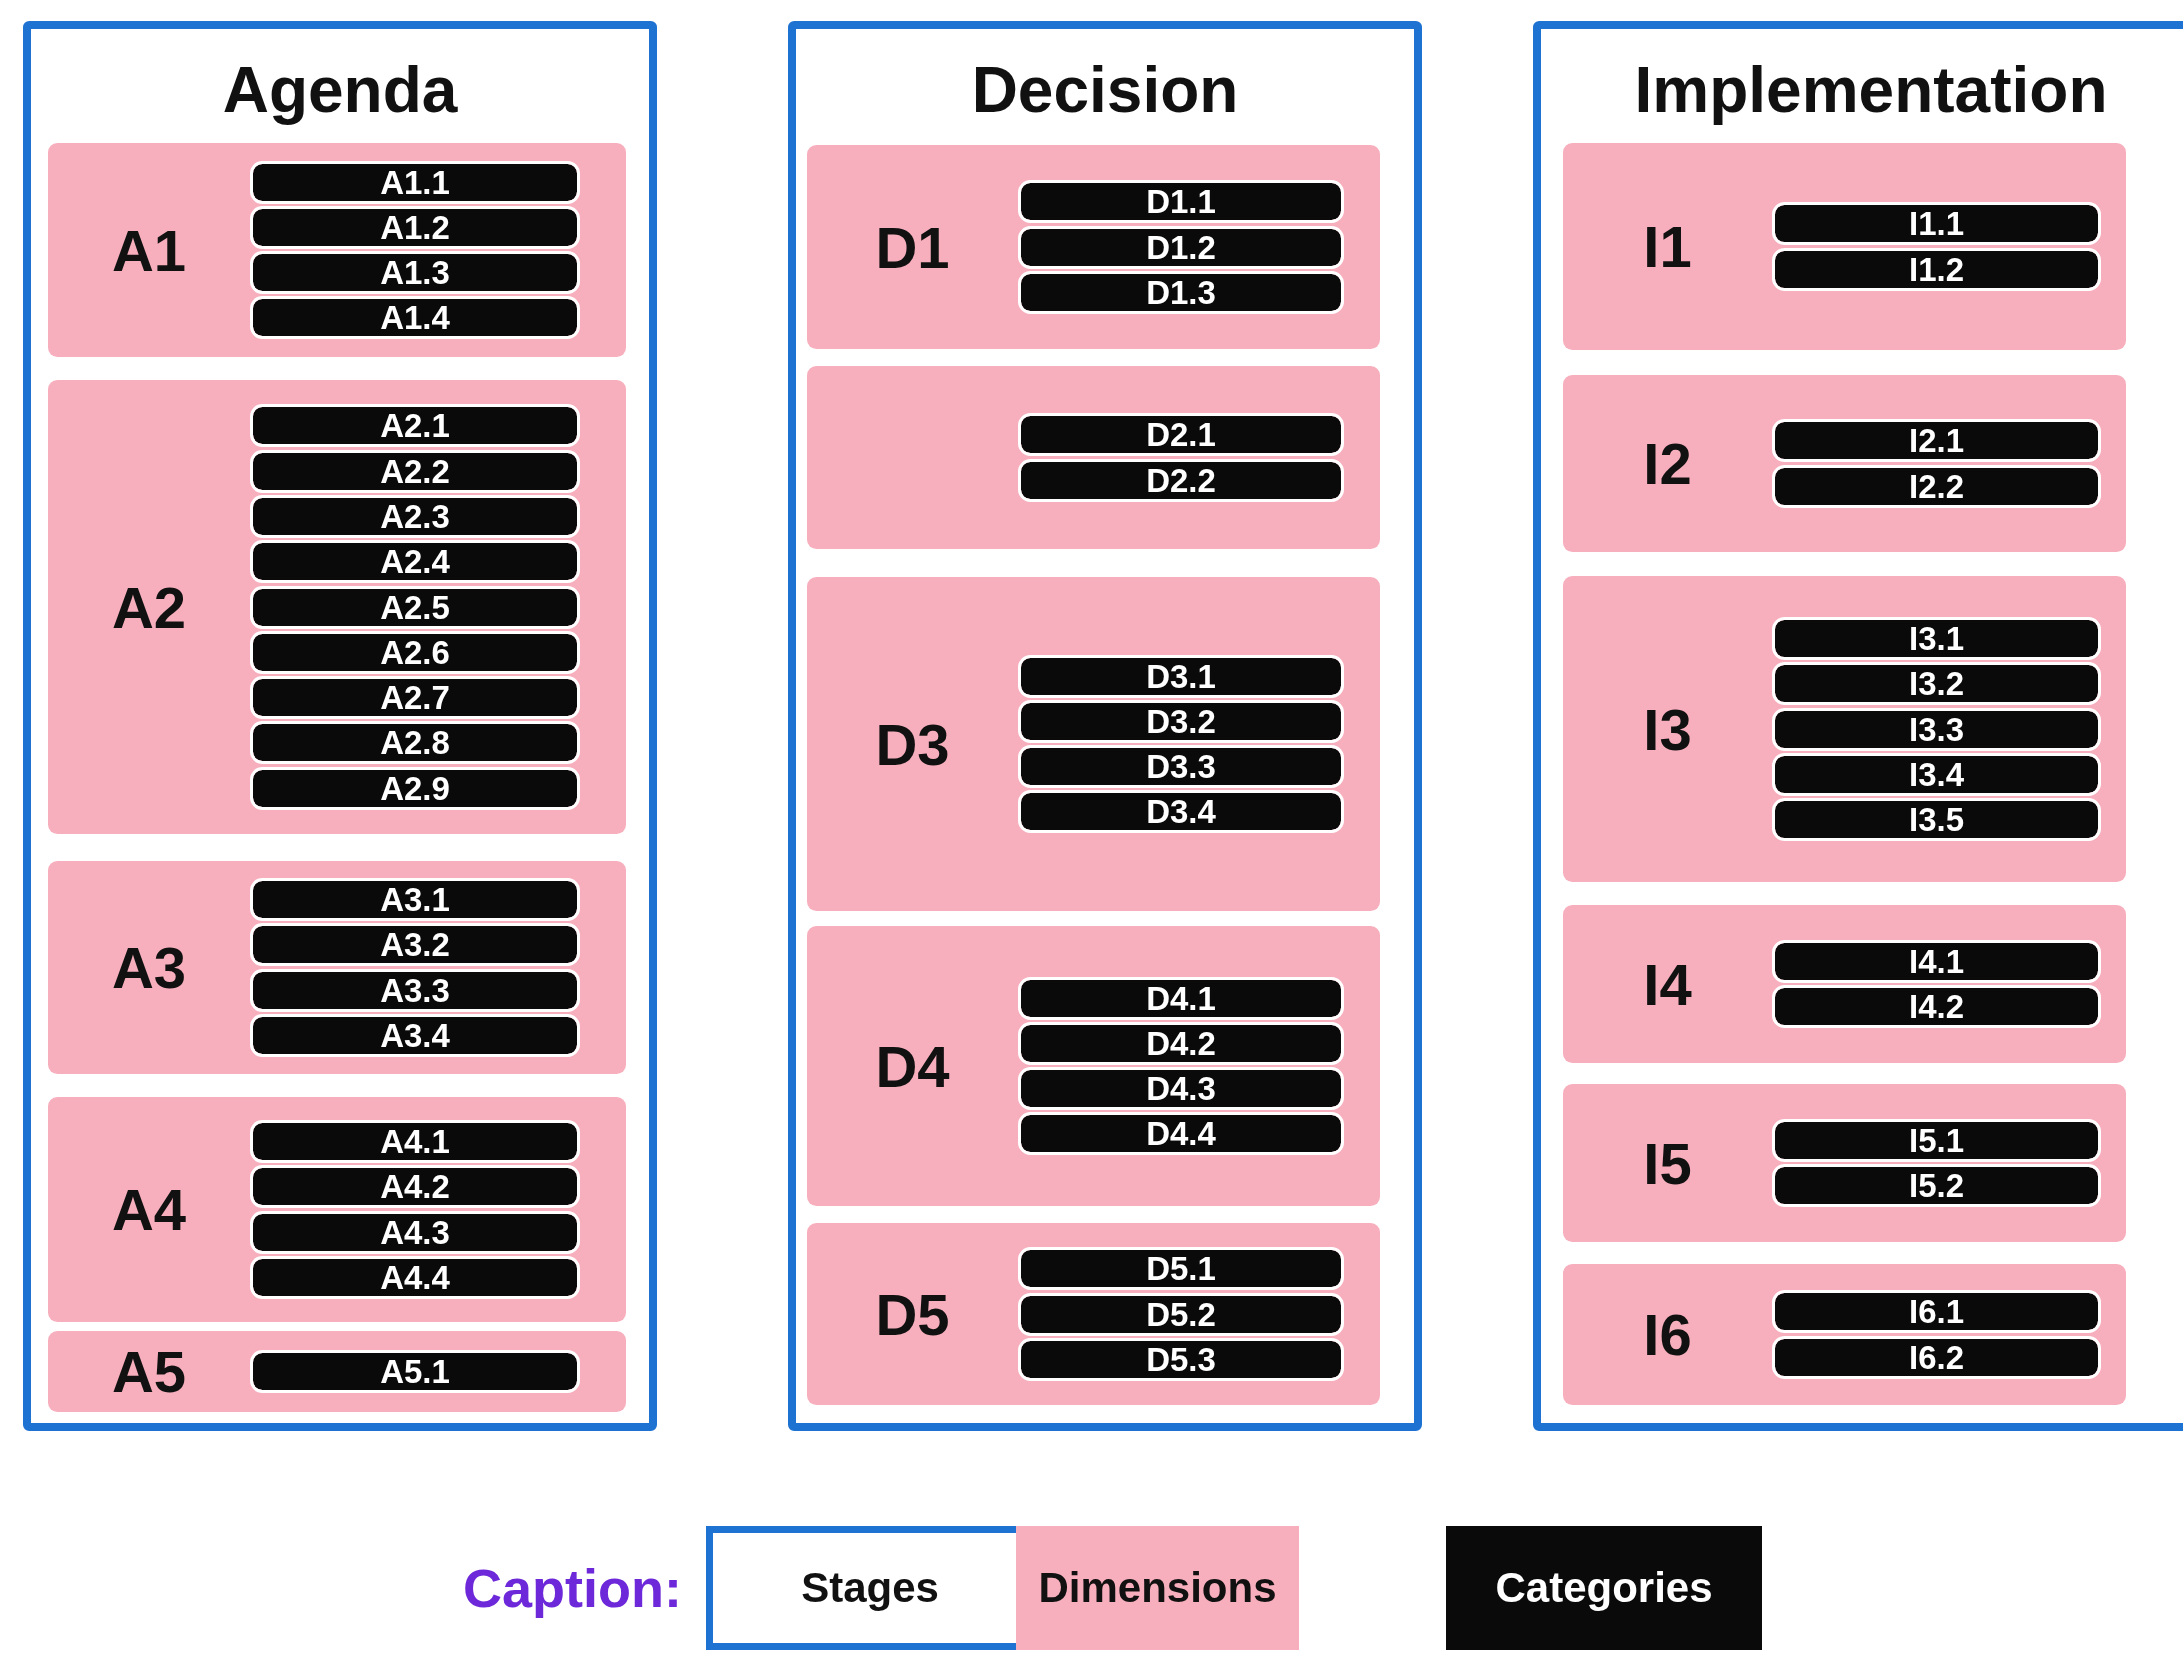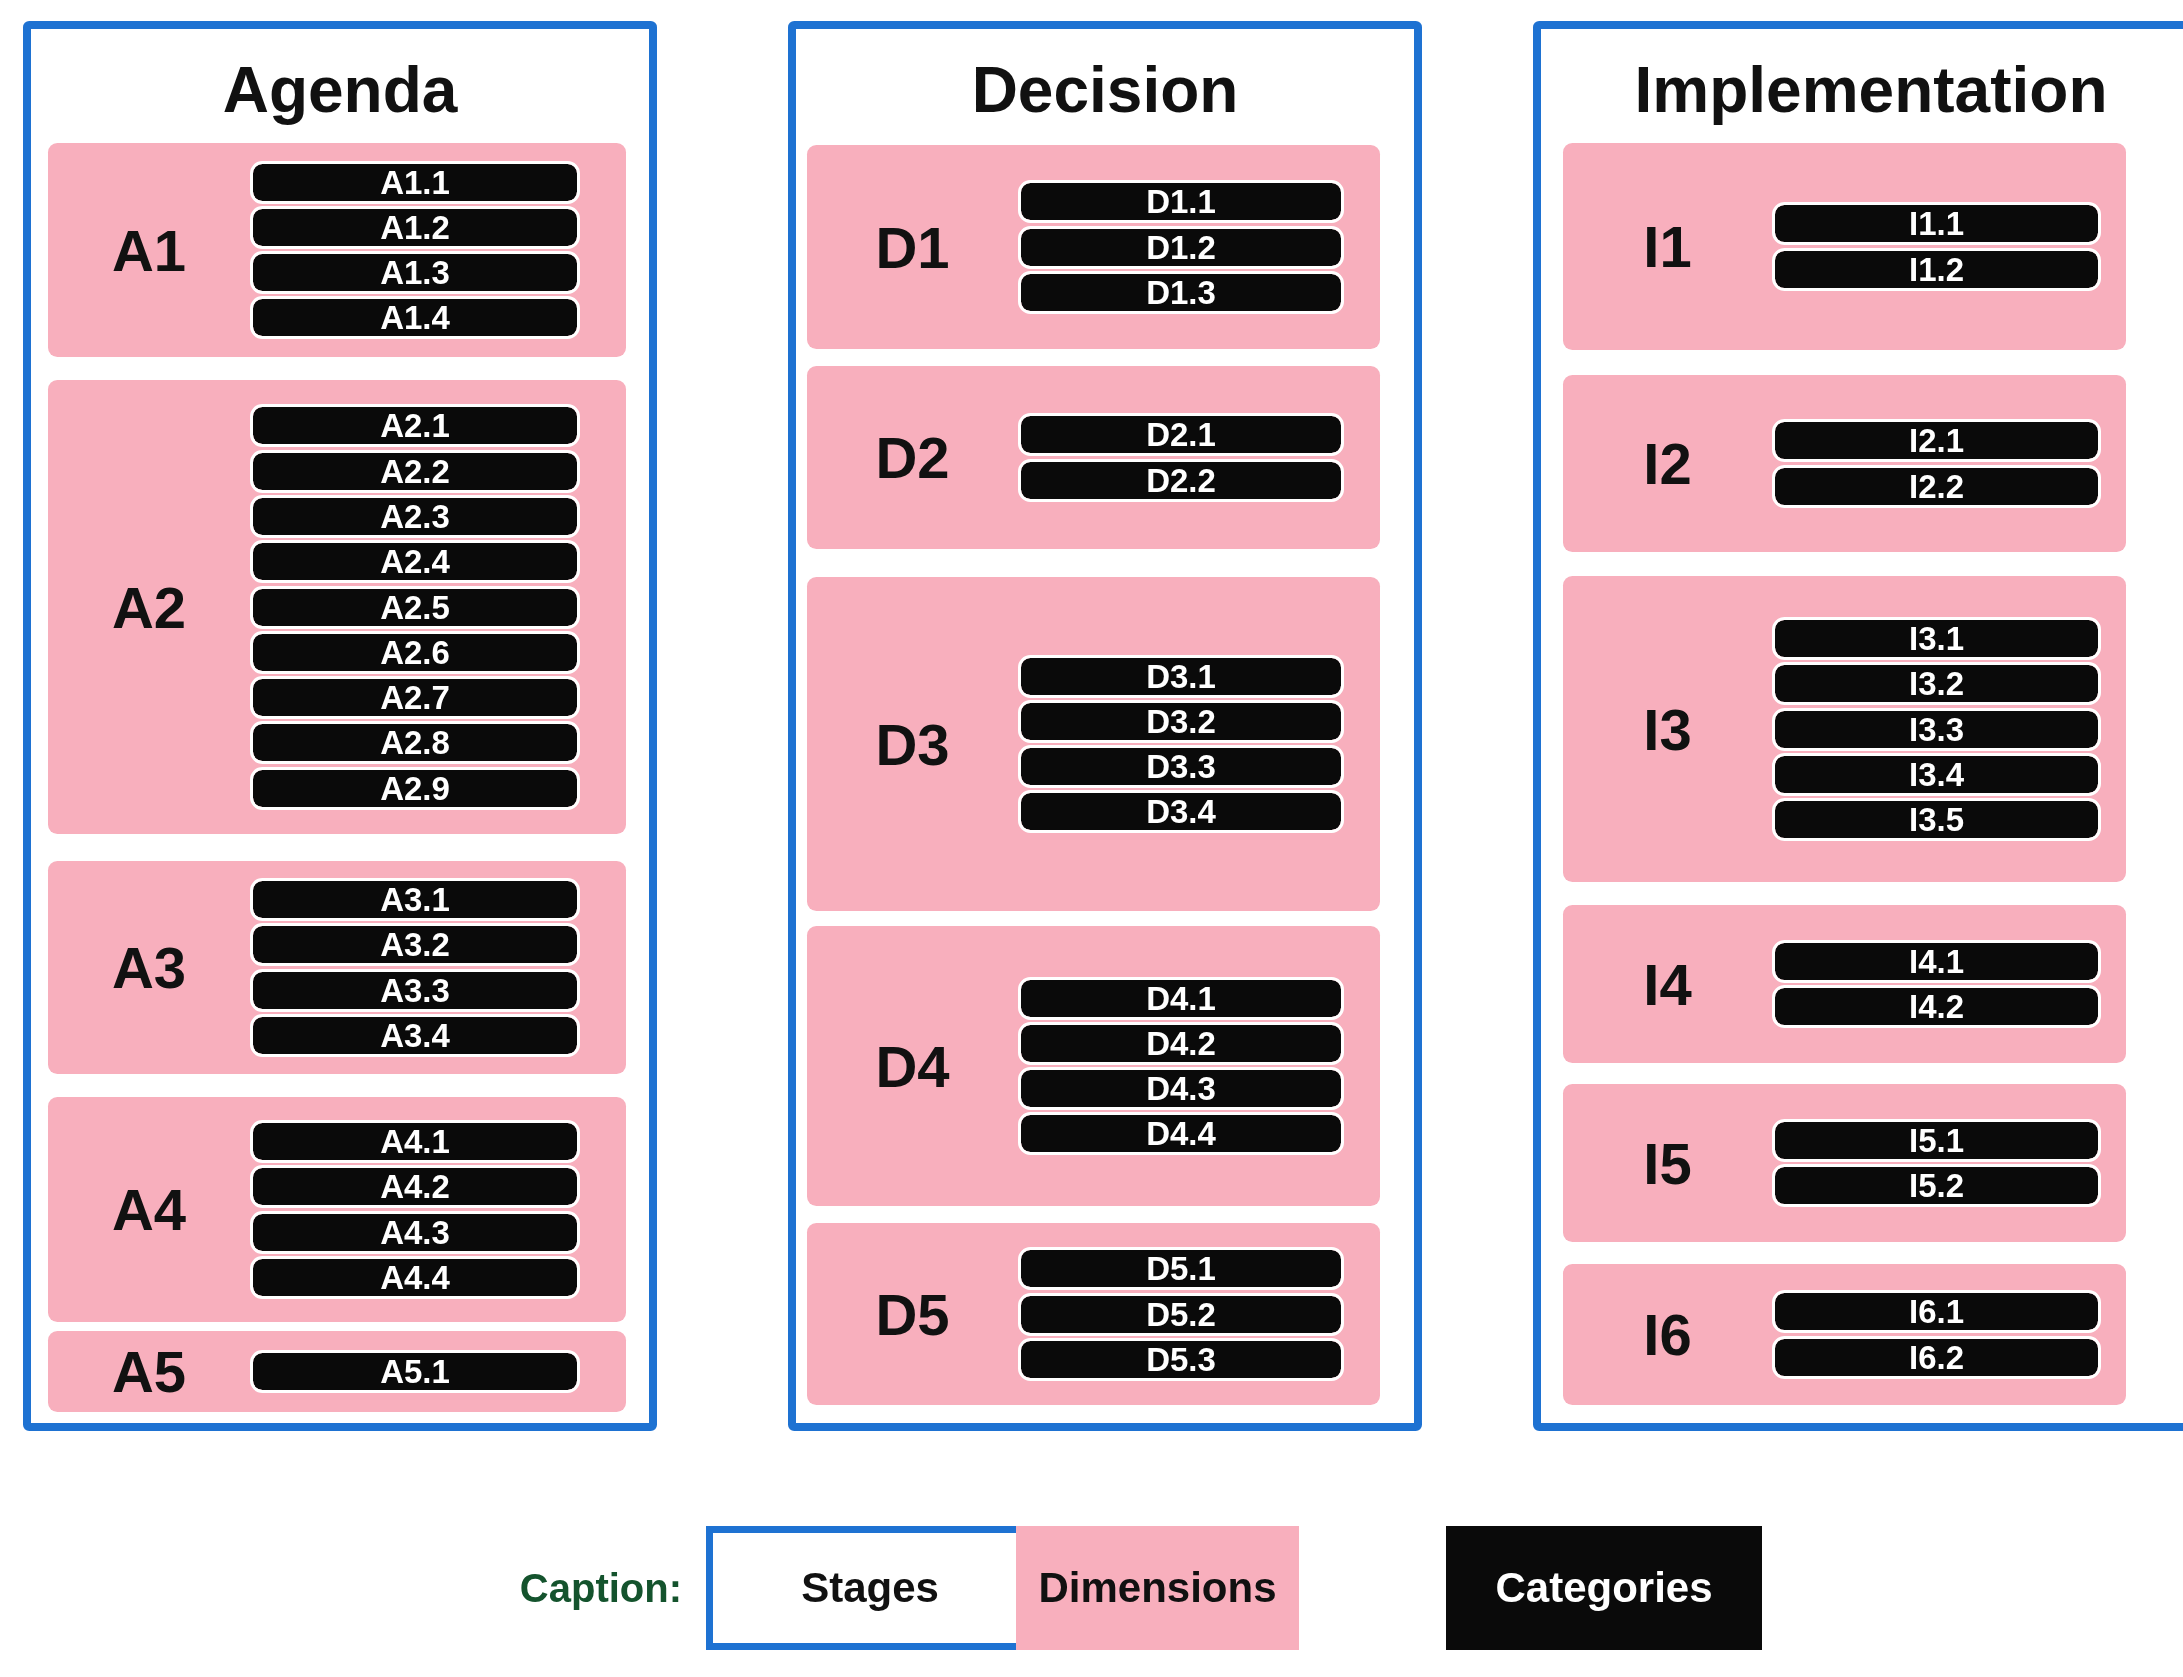--- a/index.html
+++ b/index.html
@@ -37,21 +37,21 @@
   .cat-bar{
     height:43px;box-sizing:border-box;
     border:3.9px solid #fff;border-radius:12.4px;
     background:var(--black);background-clip:padding-box;
     color:var(--bar-text);font-size:33px;line-height:1;
     display:flex;align-items:center;justify-content:center;
   }
   .caption-label{
     position:absolute;left:389px;top:1526px;width:293px;height:124px;
     display:flex;align-items:center;justify-content:flex-end;
-    font-size:40px;color:#14532d;
+    font-size:54px;color:#6d28d9;
   }
   .legend-box{
     position:absolute;top:1526px;height:124px;box-sizing:border-box;
     display:flex;align-items:center;justify-content:center;font-size:42px;
   }
   .legend-stages{left:706px;width:328px;background:#fff;border:7.8px solid var(--blue);color:#111;}
   .legend-dimensions{left:1016px;width:283px;background:var(--pink);color:#111;}
   .legend-categories{left:1446px;width:316px;background:var(--black);color:#fff;}
 </style>
 </head>
@@ -113,21 +113,20 @@
         <h2 class="stage-title">Decision</h2>
         <div class="dim-block" style="left: 11px; top: 116px; width: 573px; height: 204px;">
           <div class="dim-label" style="width: 211px;">D1</div>
           <div class="cat-stack" style="left: 211px; width: 326px;">
             <div class="cat-bar">D1.1</div>
             <div class="cat-bar">D1.2</div>
             <div class="cat-bar">D1.3</div>
           </div>
         </div>
         <div class="dim-block" style="left: 11px; top: 337px; width: 573px; height: 183px;">
-          <div class="dim-label" style="width: 211px;">D2</div>
           <div class="cat-stack" style="left: 211px; width: 326px;">
             <div class="cat-bar">D2.1</div>
             <div class="cat-bar">D2.2</div>
           </div>
         </div>
         <div class="dim-block" style="left: 11px; top: 548px; width: 573px; height: 334px;">
           <div class="dim-label" style="width: 211px;">D3</div>
           <div class="cat-stack" style="left: 211px; width: 326px;">
             <div class="cat-bar">D3.1</div>
             <div class="cat-bar">D3.2</div>

